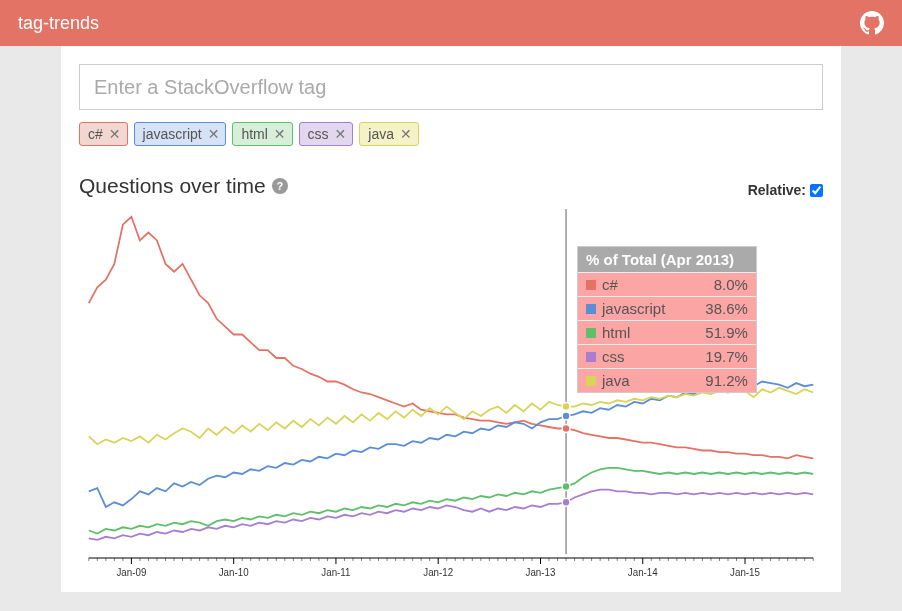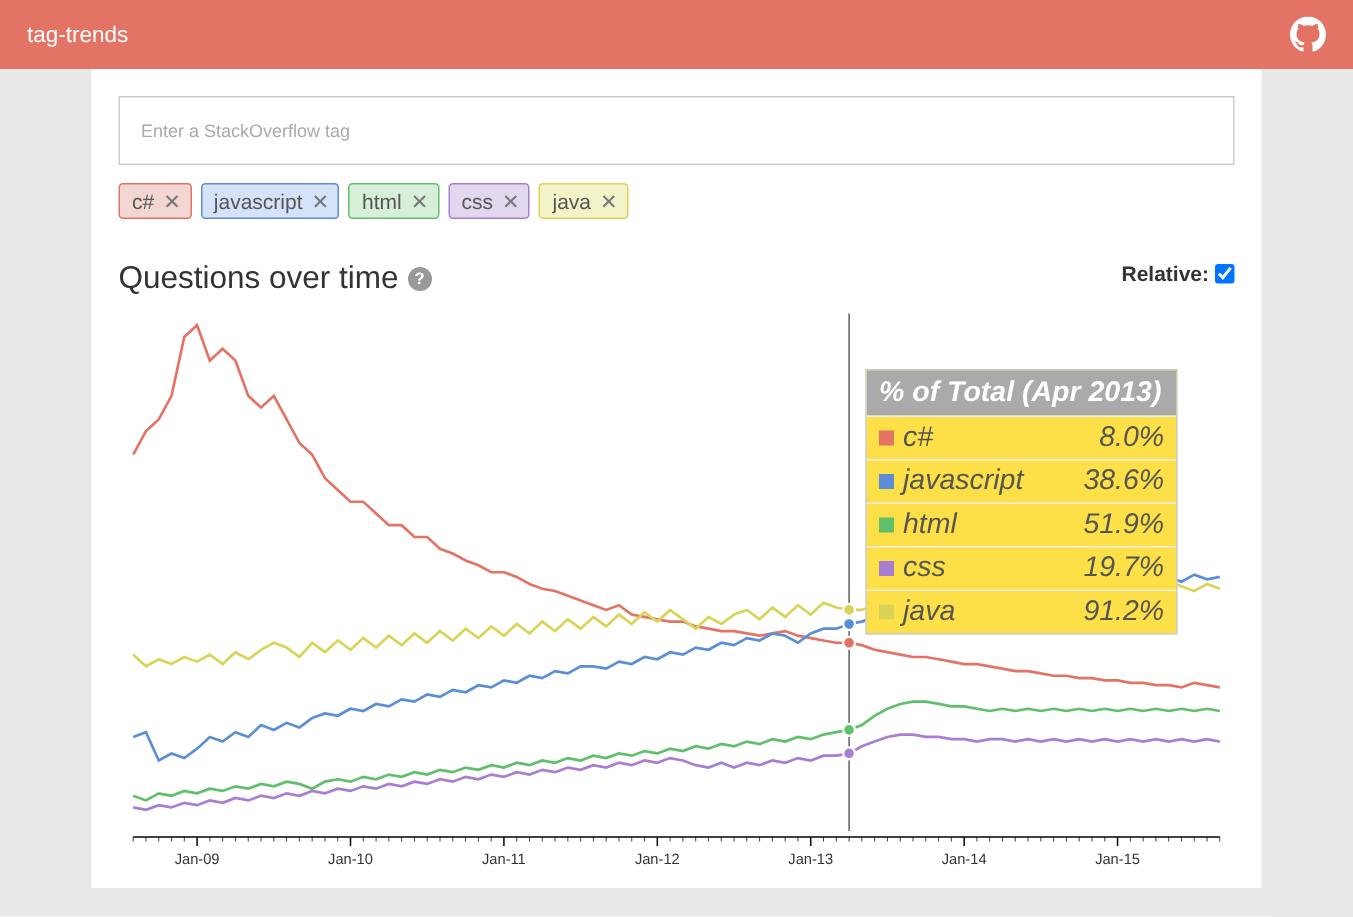--- a/index.html
+++ b/index.html
@@ -1,38 +1,38 @@
 <!DOCTYPE html>
 <html><head>
 <meta charset="utf-8">
 <style>
 * { box-sizing: border-box; margin: 0; padding: 0; }
 body { font-family: "Helvetica Neue", Arial, sans-serif; background: #e9e9e9; color: #333; }
 .header { background: #e27365; height: 46px; display: flex; align-items: center; justify-content: space-between; padding: 0 18px; }
-.header-title { color: #fff; font-size: 15px; font-weight: 400; }
+.header-title { color: #fff; font-size: 18px; font-weight: 400; }
 .github-icon { width: 24px; height: 24px; fill: #fff; cursor: pointer; }
 .main { max-width: 780px; margin: 0 auto; background: #fff; padding: 18px 18px 8px 18px; }
-.search-input { width: 100%; height: 46px; border: 1px solid #ccc; padding: 0 14px; font-size: 12px; color: #555; }
+.search-input { width: 100%; height: 46px; border: 1px solid #ccc; padding: 0 14px; font-size: 20px; color: #555; }
 .search-input::placeholder { color: #aaa; }
 .tags-row { display: flex; gap: 6px; margin-top: 12px; flex-wrap: wrap; }
 .tag-chip { display: flex; align-items: center; border: 1px solid; border-radius: 3px; font-size: 14px; padding: 3px 6px 3px 8px; gap: 6px; cursor: pointer; }
 .tag-chip .x { font-size: 14px; color: #777; cursor: pointer; }
-.chart-header { display: flex; justify-content: space-between; align-items: flex-start; margin-top: 28px; margin-bottom: 6px; }
+.chart-header { display: flex; justify-content: space-between; align-items: flex-end; margin-top: 28px; margin-bottom: 6px; }
 .chart-title { font-size: 21px; color: #333; font-weight: 400; display: flex; align-items: center; gap: 6px; }
 .help-icon { width: 16px; height: 16px; border-radius: 50%; background: #999; color: #fff; font-size: 11px; font-weight: bold; display: inline-flex; align-items: center; justify-content: center; cursor: pointer; }
 .relative-toggle { font-size: 14px; font-weight: bold; display: flex; align-items: center; gap: 4px; }
 .relative-toggle input { cursor: pointer; }
 .chart-area { position: relative; width: 100%; height: 380px; }
 .chart-svg { width: 100%; height: 100%; }
 .axis-line { stroke: #000; stroke-width: 1; fill: none; }
 .tick-label { font-size: 10px; fill: #333; text-anchor: middle; }
 .series-line { fill: none; stroke-width: 1.8; }
 .hover-line { stroke: #333; stroke-width: 0.8; }
 .hover-dot { stroke: #fff; stroke-width: 1.5; }
-.tooltip { position: absolute; background: #fde047; border: 1px solid #ccc; font-size: 19px; min-width: 160px; font-style: italic; }
+.tooltip { position: absolute; background: #fca5a5; border: 1px solid #ccc; font-size: 15px; min-width: 160px; }
 .tooltip-header { background: #aaa; color: #fff; font-weight: bold; padding: 4px 8px; }
 .tooltip-row { display: flex; align-items: center; padding: 3px 8px; border-top: 1px solid #eee; }
 .tooltip-swatch { width: 10px; height: 10px; margin-right: 6px; }
 .tooltip-name { flex: 1; color: #555; }
 .tooltip-val { color: #555; margin-left: 40px; }
 </style>
 </head>
 <body>
 
 <div class="header">

